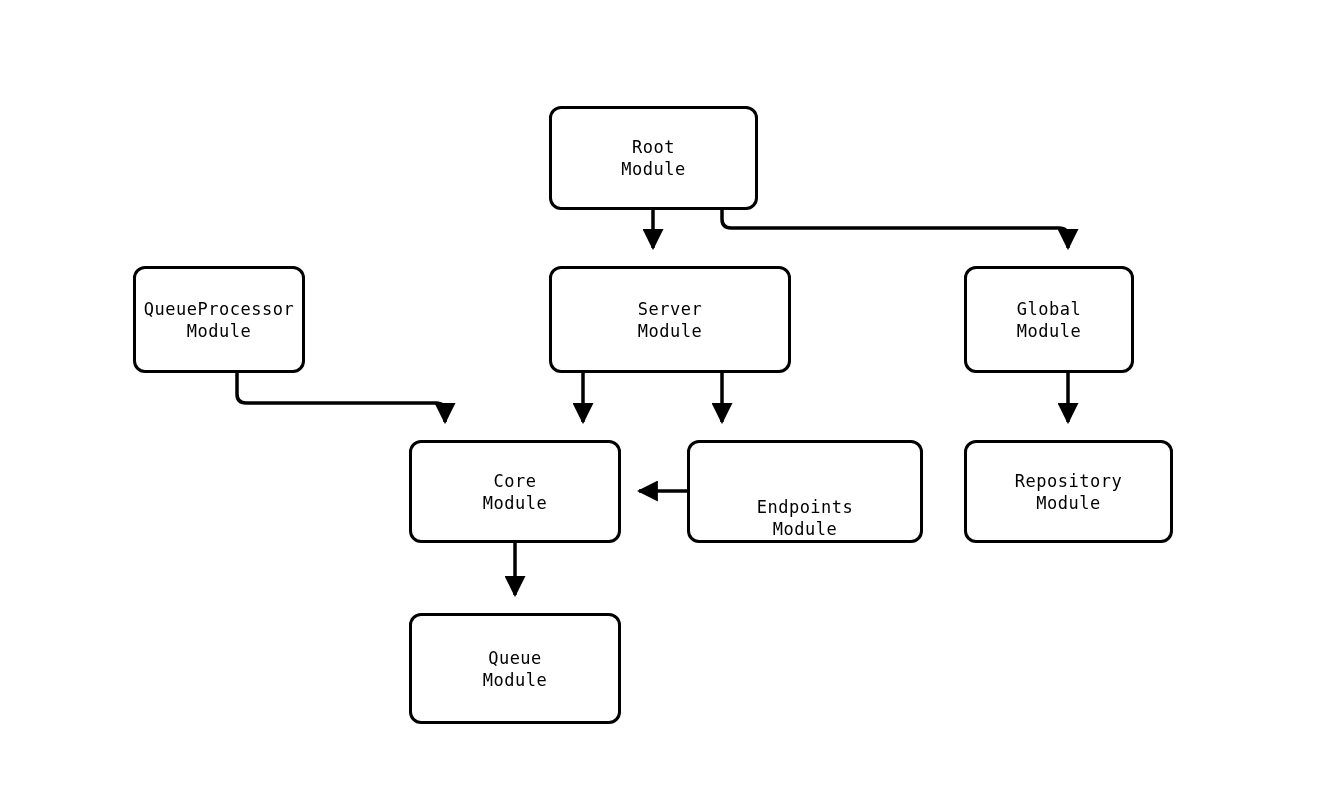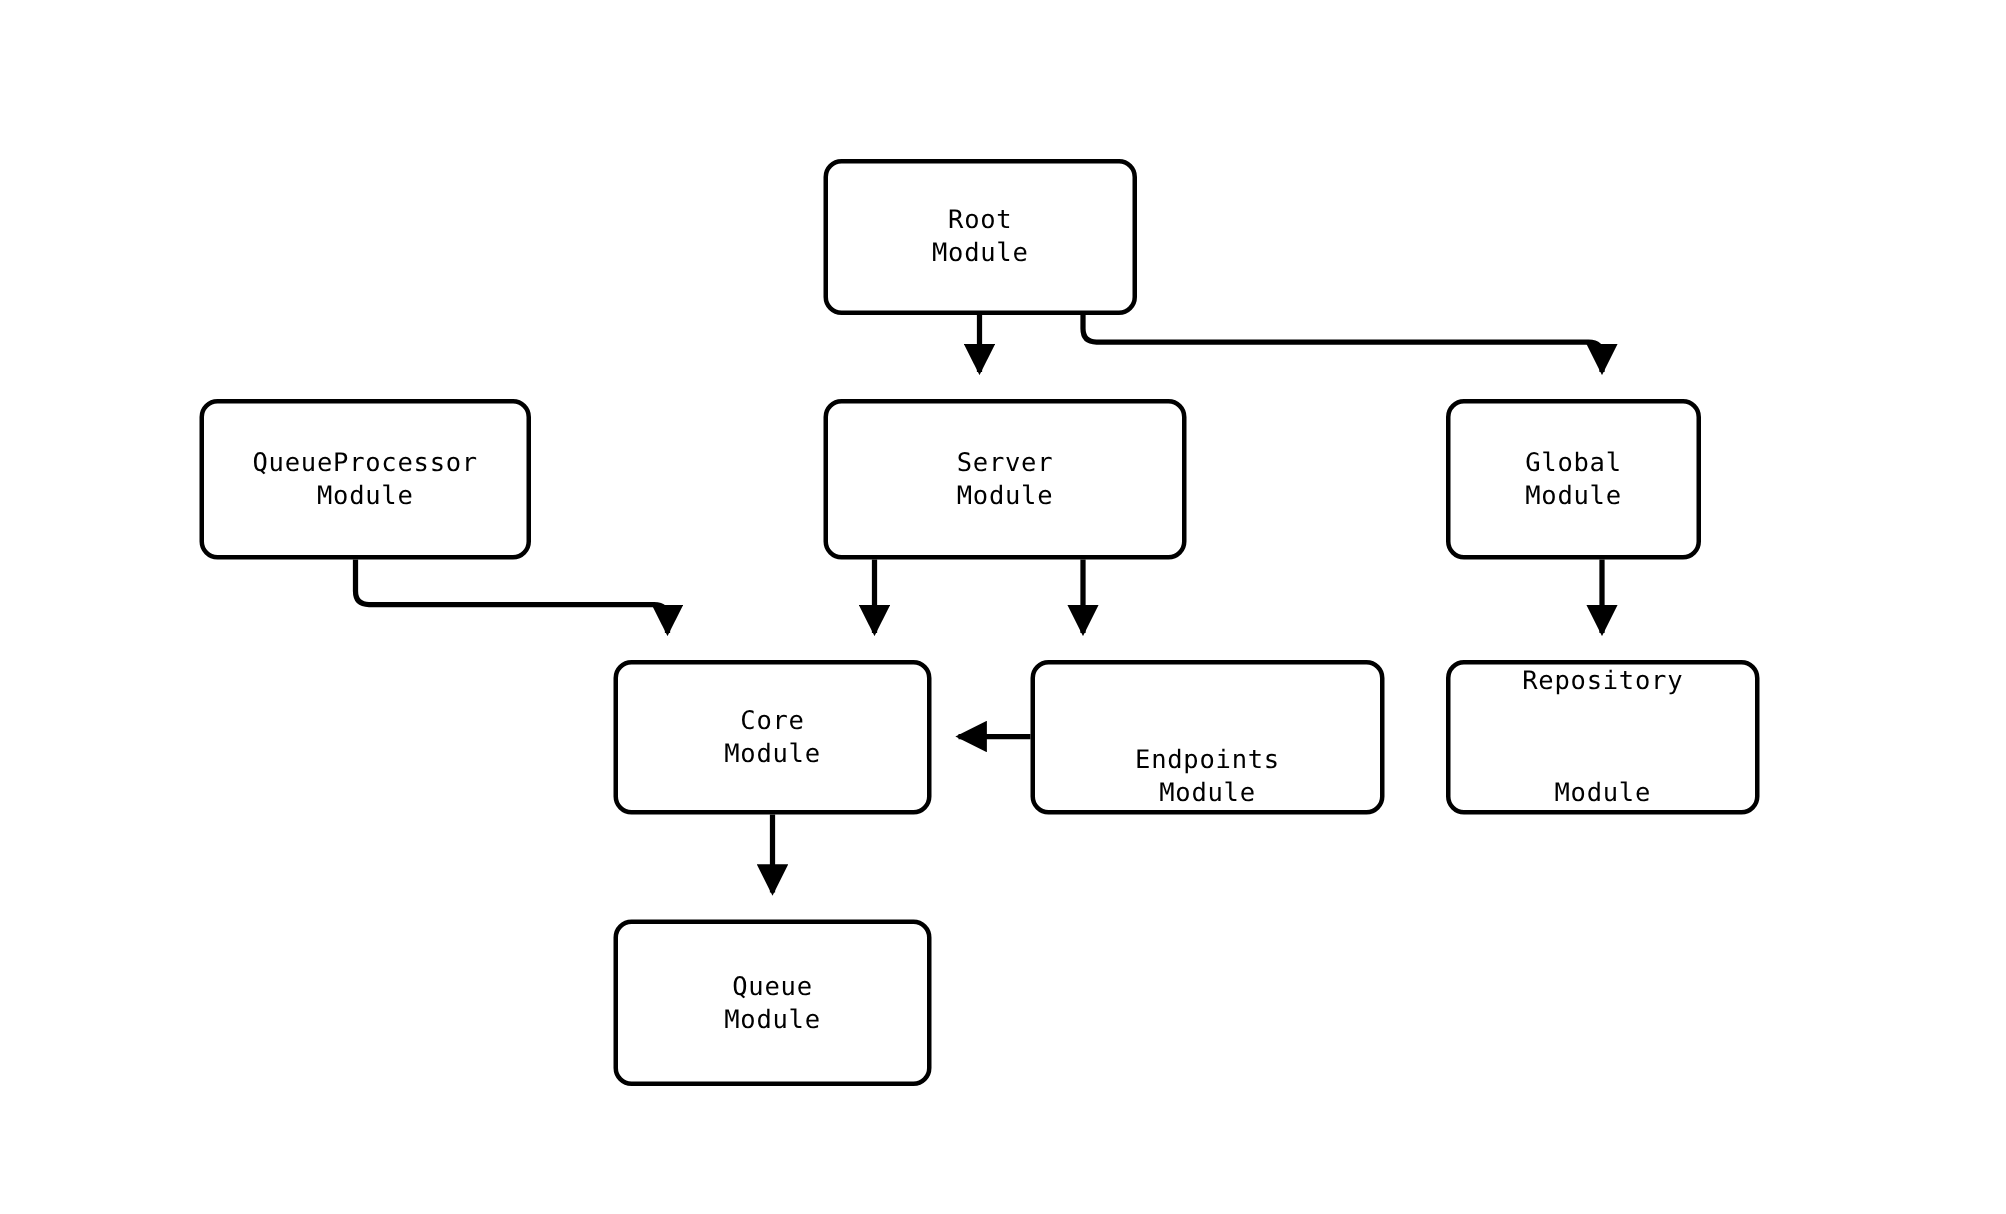--- a/index.html
+++ b/index.html
@@ -73,21 +73,21 @@
     <path d="M 1068 373 L 1068 422" fill="none" stroke="#000000" stroke-width="3.5" marker-end="url(#arrowhead)"></path>
 
     <path d="M 515 543 L 515 595" fill="none" stroke="#000000" stroke-width="3.5" marker-end="url(#arrowhead)"></path>
   </svg>
 
   <div class="node" style="left: 549px; top: 94px; width: 209px; height: 104px; margin-top: 12px;">
     <div class="node-label">Root</div>
     <div class="node-label">Module</div>
   </div>
 
-  <div class="node" style="left: 133px; top: 266px; width: 221px; height: 107px;">
+  <div class="node" style="left: 133px; top: 266px; width: 172px; height: 107px;">
     <div class="node-label">QueueProcessor</div>
     <div class="node-label">Module</div>
   </div>
 
   <div class="node" style="left: 549px; top: 266px; width: 242px; height: 107px;">
     <div class="node-label">Server</div>
     <div class="node-label">Module</div>
   </div>
 
   <div class="node" style="left: 964px; top: 266px; width: 170px; height: 107px;">
@@ -98,21 +98,21 @@
   <div class="node" style="left: 409px; top: 440px; width: 212px; height: 103px;">
     <div class="node-label">Core</div>
     <div class="node-label">Module</div>
   </div>
 
   <div class="node" style="left: 687px; top: 440px; width: 236px; height: 103px; justify-content: flex-end;">
     <div class="node-label">Endpoints</div>
     <div class="node-label">Module</div>
   </div>
 
-  <div class="node" style="left: 964px; top: 440px; width: 209px; height: 103px; justify-content: space-between;">
+  <div class="node" style="left: 964px; top: 440px; width: 209px; height: 103px;">
     <div class="node-label">Repository</div>
     <div class="node-label">Module</div>
   </div>
 
   <div class="node" style="left: 409px; top: 613px; width: 212px; height: 111px; align-items: center;">
     <div class="node-label">Queue</div>
     <div class="node-label">Module</div>
   </div>
 
 </div>

